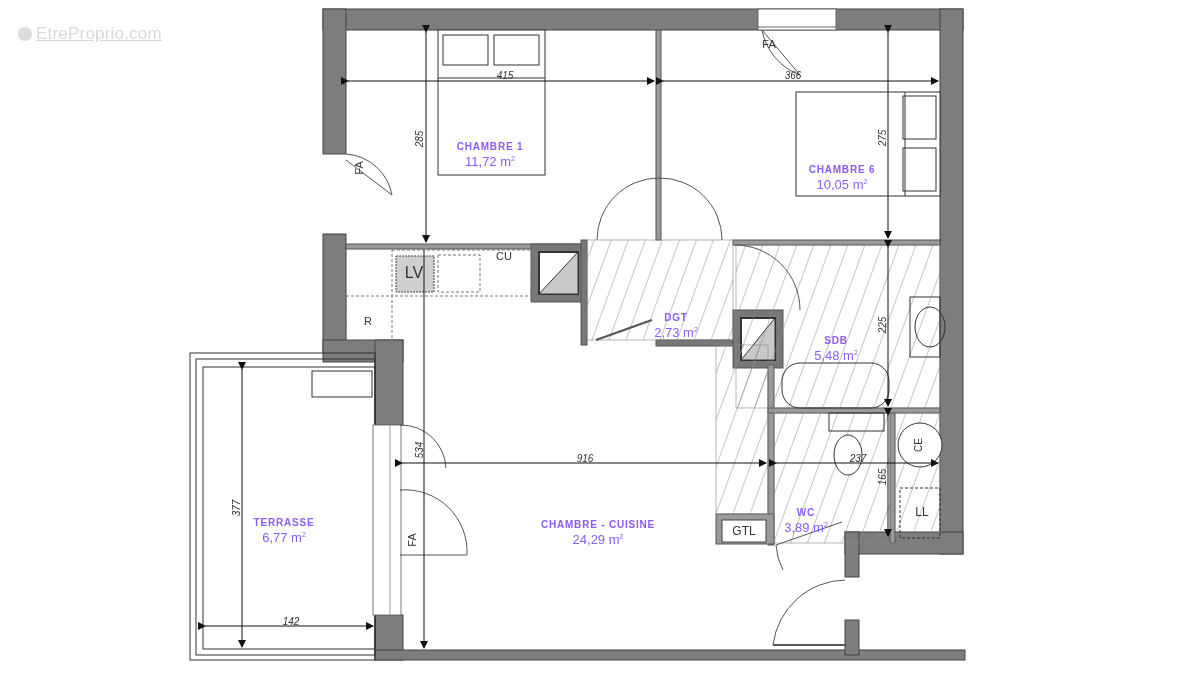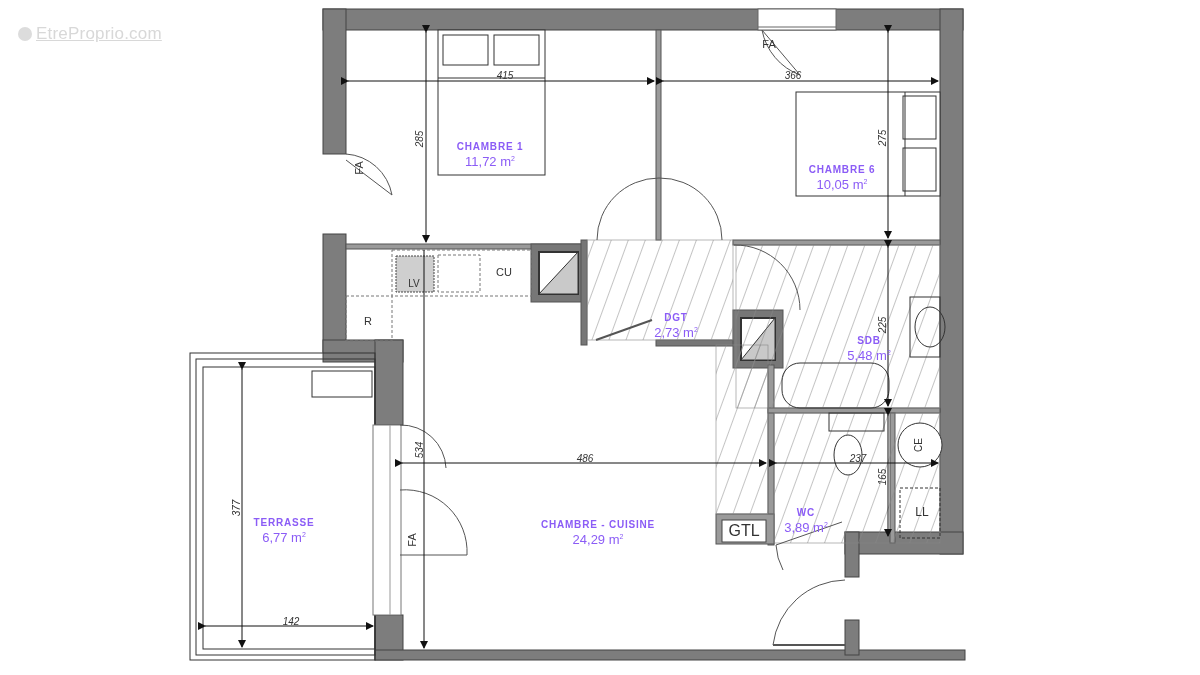--- a/index.html
+++ b/index.html
@@ -152,21 +152,21 @@
   <div class="room-area"><span>11,72 m</span><sup>2</sup></div>
 </div>
 <div class="lbl" style="left:842px;top:137px">
   <div class="room-name">CHAMBRE 6</div>
   <div class="room-area"><span>10,05 m</span><sup>2</sup></div>
 </div>
 <div class="lbl" style="left:676px;top:285px">
   <div class="room-name">DGT</div>
   <div class="room-area"><span>2,73 m</span><sup>2</sup></div>
 </div>
-<div class="lbl" style="left:869px;top:308px">
+<div class="lbl" style="left:836px;top:308px">
   <div class="room-name">SDB</div>
   <div class="room-area"><span>5,48 m</span><sup>2</sup></div>
 </div>
 <div class="lbl" style="left:806px;top:480px">
   <div class="room-name">WC</div>
   <div class="room-area"><span>3,89 m</span><sup>2</sup></div>
 </div>
 <div class="lbl" style="left:598px;top:492px">
   <div class="room-name">CHAMBRE - CUISINE</div>
   <div class="room-area"><span>24,29 m</span><sup>2</sup></div>
@@ -176,26 +176,26 @@
   <div class="room-area"><span>6,77 m</span><sup>2</sup></div>
 </div>
 
 <div class="dim" style="left:505px;top:75px">415</div>
 <div class="dim dimv" style="left:419px;top:139px">285</div>
 <div class="dim" style="left:793px;top:75px">366</div>
 <div class="dim dimv" style="left:882px;top:138px">275</div>
 <div class="dim dimv" style="left:882px;top:325px">225</div>
 <div class="dim" style="left:858px;top:458px">237</div>
 <div class="dim dimv" style="left:882px;top:477px">165</div>
-<div class="dim" style="left:585px;top:458px">486</div>
+<div class="dim" style="left:585px;top:458px">916</div>
 <div class="dim dimv" style="left:419px;top:450px">534</div>
 <div class="dim" style="left:291px;top:621px">142</div>
 <div class="dim dimv" style="left:236px;top:508px">377</div>
 
 <div class="tag tagv" style="left:359px;top:168px">FA</div>
 <div class="tag" style="left:769px;top:44px">FA</div>
 <div class="tag tagv" style="left:412px;top:540px">FA</div>
-<div class="tag" style="left:414px;top:283px;font-size:10px">LV</div>
-<div class="tag" style="left:504px;top:272px">CU</div>
+<div class="tag" style="left:414px;top:273px;font-size:16px">LV</div>
+<div class="tag" style="left:504px;top:256px">CU</div>
 <div class="tag" style="left:368px;top:321px">R</div>
-<div class="tag" style="left:744px;top:531px;font-size:16px">GTL</div>
+<div class="tag" style="left:744px;top:531px;font-size:12px">GTL</div>
 <div class="tag tagv" style="left:918px;top:445px;font-size:10px">CE</div>
 <div class="tag" style="left:922px;top:512px;font-size:12px">LL</div>
 
 </body></html>

